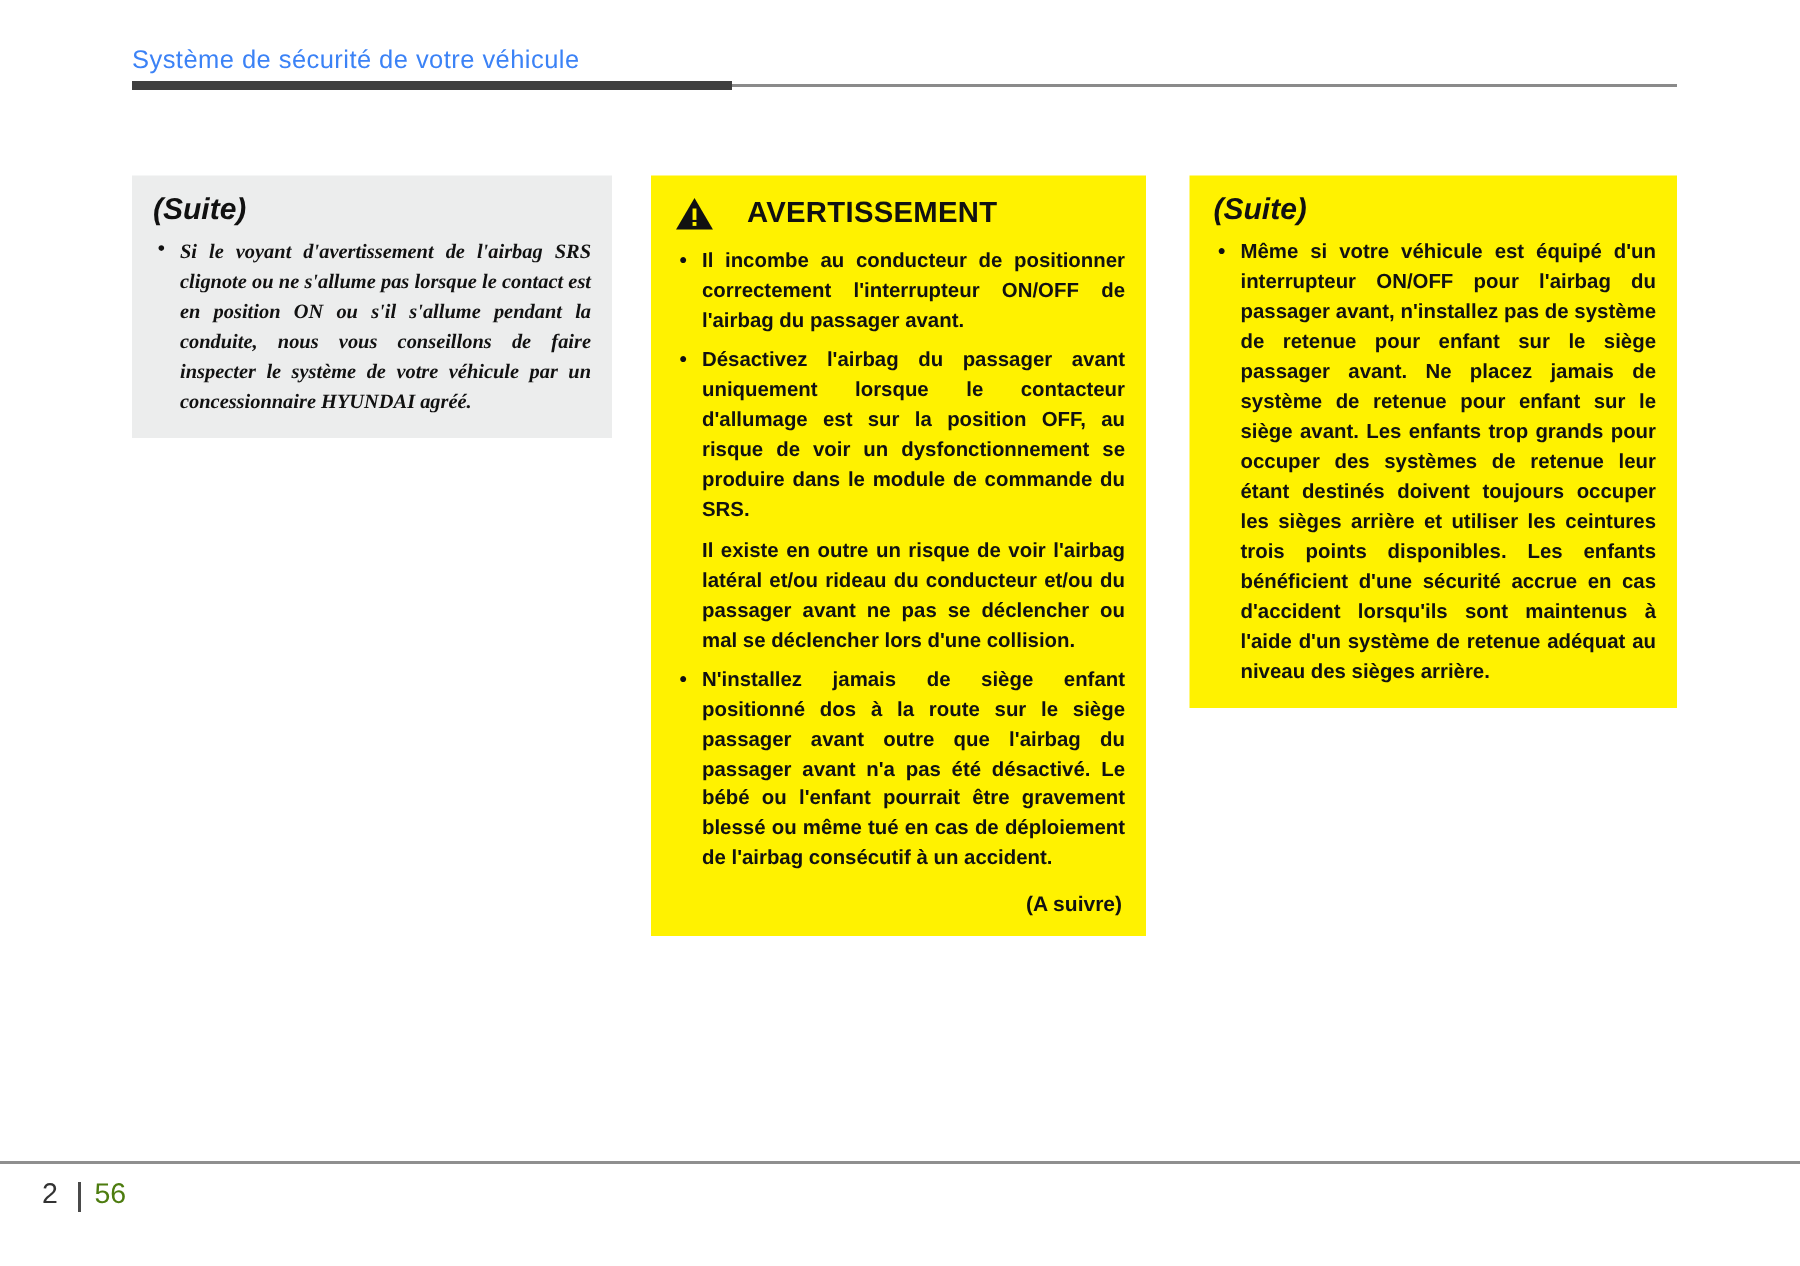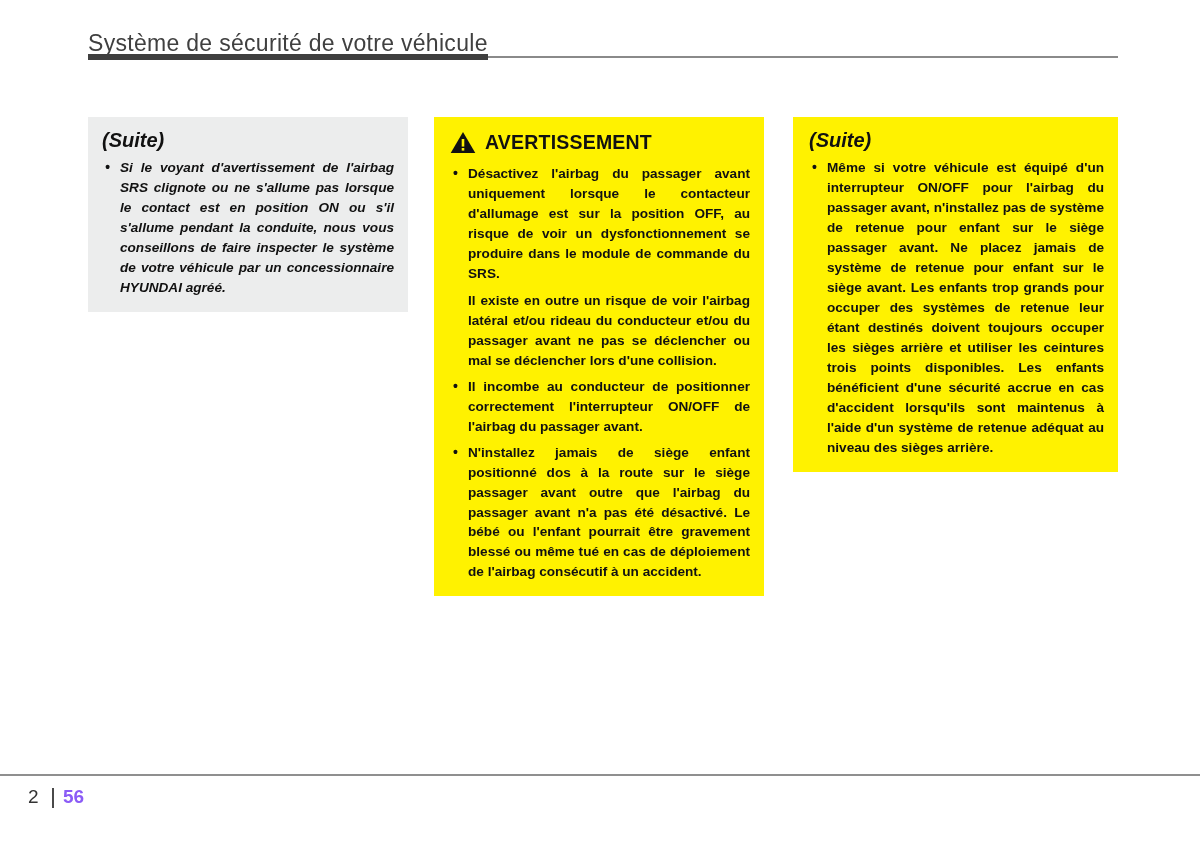--- a/index.html
+++ b/index.html
@@ -20,22 +20,22 @@
   }
 
   
   .page-header {
     position: absolute;
     left: 88px;
     top: 30px;
     width: 1030px;
   }
   .header-title {
-    font-size: 23px;
-    color: #404040;
+    font-size: 17px;
+    color: #3b82f6;
     letter-spacing: 0.3px;
     white-space: nowrap;
   }
   .header-rule {
     position: absolute;
     left: 0;
     top: 26px;
     width: 1030px;
     height: 2px;
     background: #8a8a8a;
@@ -86,21 +86,21 @@
 
   
   .yellow-box {
     background: #fff200;
     padding: 12px 14px 14px 14px;
     box-sizing: border-box;
   }
   .warn-head {
     display: flex;
     align-items: center;
-    gap: 9px;
+    gap: 22px;
     margin: 2px 0 10px 2px;
   }
   .warn-tri {
     width: 26px;
     height: 23px;
     flex: 0 0 auto;
     display: block;
   }
   .warn-title {
     font-size: 19.5px;
@@ -131,20 +131,21 @@
   ul.blist > li::before {
     content: "•";
     position: absolute;
     left: 5px;
     top: -1px;
     font-size: 14px;
     line-height: 1.47;
   }
   .italic li {
     font-style: italic;
+    font-family: Liberation Serif, serif;
   }
   .para-cont {
     display: block;
     margin-top: 7px;
     text-align: justify;
   }
   .follow {
     text-align: right;
     font-size: 14px;
     font-weight: bold;
@@ -183,22 +184,21 @@
     top: 14px;
     width: 2px;
     height: 20px;
     background: #4a4a4a;
   }
   .footer-sub {
     position: absolute;
     left: 63px;
     top: 12px;
     font-size: 19px;
-    color: #8b5cf6;
-    font-weight: bold;
+    color: #4d7c0f;
   }
 </style>
 </head>
 <body>
 
 <div class="page">
 
   <div class="page-header">
     <div class="header-title">Système de sécurité de votre véhicule</div>
     <div class="header-rule"></div>
@@ -221,30 +221,31 @@
       <div class="warn-head">
         <svg class="warn-tri" viewBox="0 0 26 23">
           <polygon points="13,1 25.3,22 0.7,22" fill="#111111"></polygon>
           <rect x="11.7" y="8" width="2.6" height="7.6" fill="#fff200"></rect>
           <rect x="11.7" y="17" width="2.6" height="2.6" fill="#fff200"></rect>
         </svg>
         <div class="warn-title">AVERTISSEMENT</div>
       </div>
       <ul class="blist">
         <li>
+          <span>Il incombe au conducteur de positionner correctement l'interrupteur ON/OFF de l'airbag du passager avant.</span>
+        </li>
+        <li>
           <span>Désactivez l'airbag du passager avant uniquement lorsque le contacteur d'allumage est sur la position OFF, au risque de voir un dysfonctionnement se produire dans le module de commande du SRS.</span>
           <span class="para-cont">Il existe en outre un risque de voir l'airbag latéral et/ou rideau du conducteur et/ou du passager avant ne pas se déclencher ou mal se déclencher lors d'une collision.</span>
         </li>
         <li>
-          <span>Il incombe au conducteur de positionner correctement l'interrupteur ON/OFF de l'airbag du passager avant.</span>
-        </li>
-        <li>
           <span>N'installez jamais de siège enfant positionné dos à la route sur le siège passager avant outre que l'airbag du passager avant n'a pas été désactivé. Le bébé ou l'enfant pourrait être gravement blessé ou même tué en cas de déploiement de l'airbag consécutif à un accident.</span>
         </li>
       </ul>
+      <div class="follow">(A suivre)</div>
     </div>
   </div>
 
   <div class="col col-right">
     <div class="yellow-box">
       <div class="suite-label">(Suite)</div>
       <ul class="blist">
         <li>
           <span>Même si votre véhicule est équipé d'un interrupteur ON/OFF pour l'airbag du passager avant, n'installez pas de système de retenue pour enfant sur le siège passager avant. Ne placez jamais de système de retenue pour enfant sur le siège avant. Les enfants trop grands pour occuper des systèmes de retenue leur étant destinés doivent toujours occuper les sièges arrière et utiliser les ceintures trois points disponibles. Les enfants bénéficient d'une sécurité accrue en cas d'accident lorsqu'ils sont maintenus à l'aide d'un système de retenue adéquat au niveau des sièges arrière.</span>
         </li>

